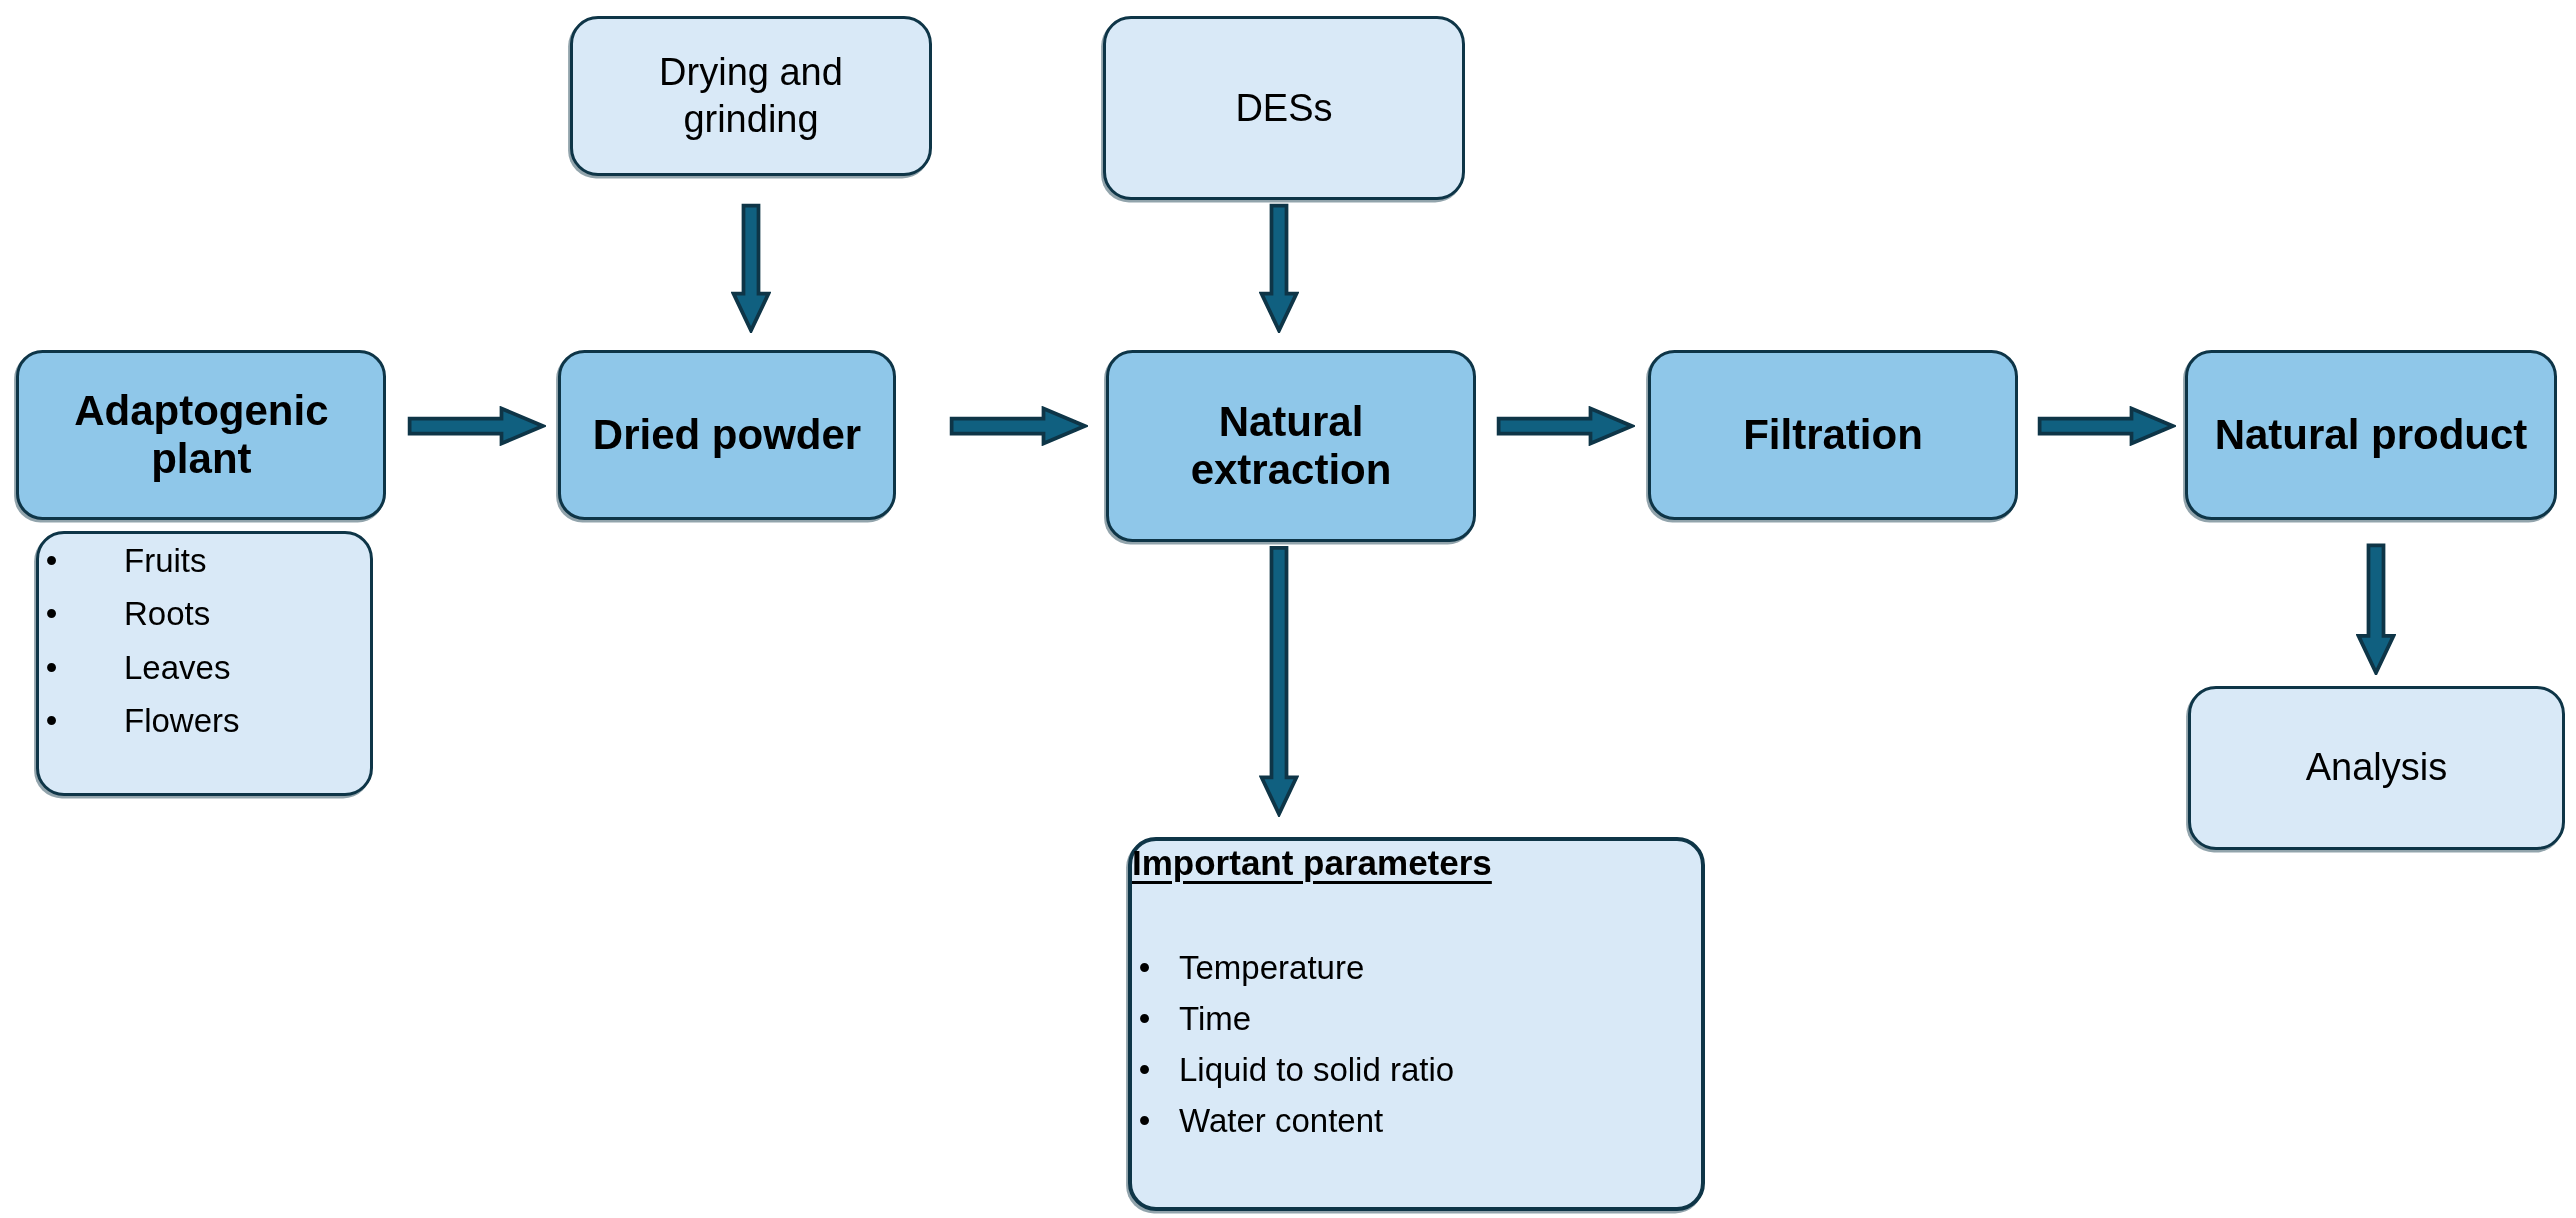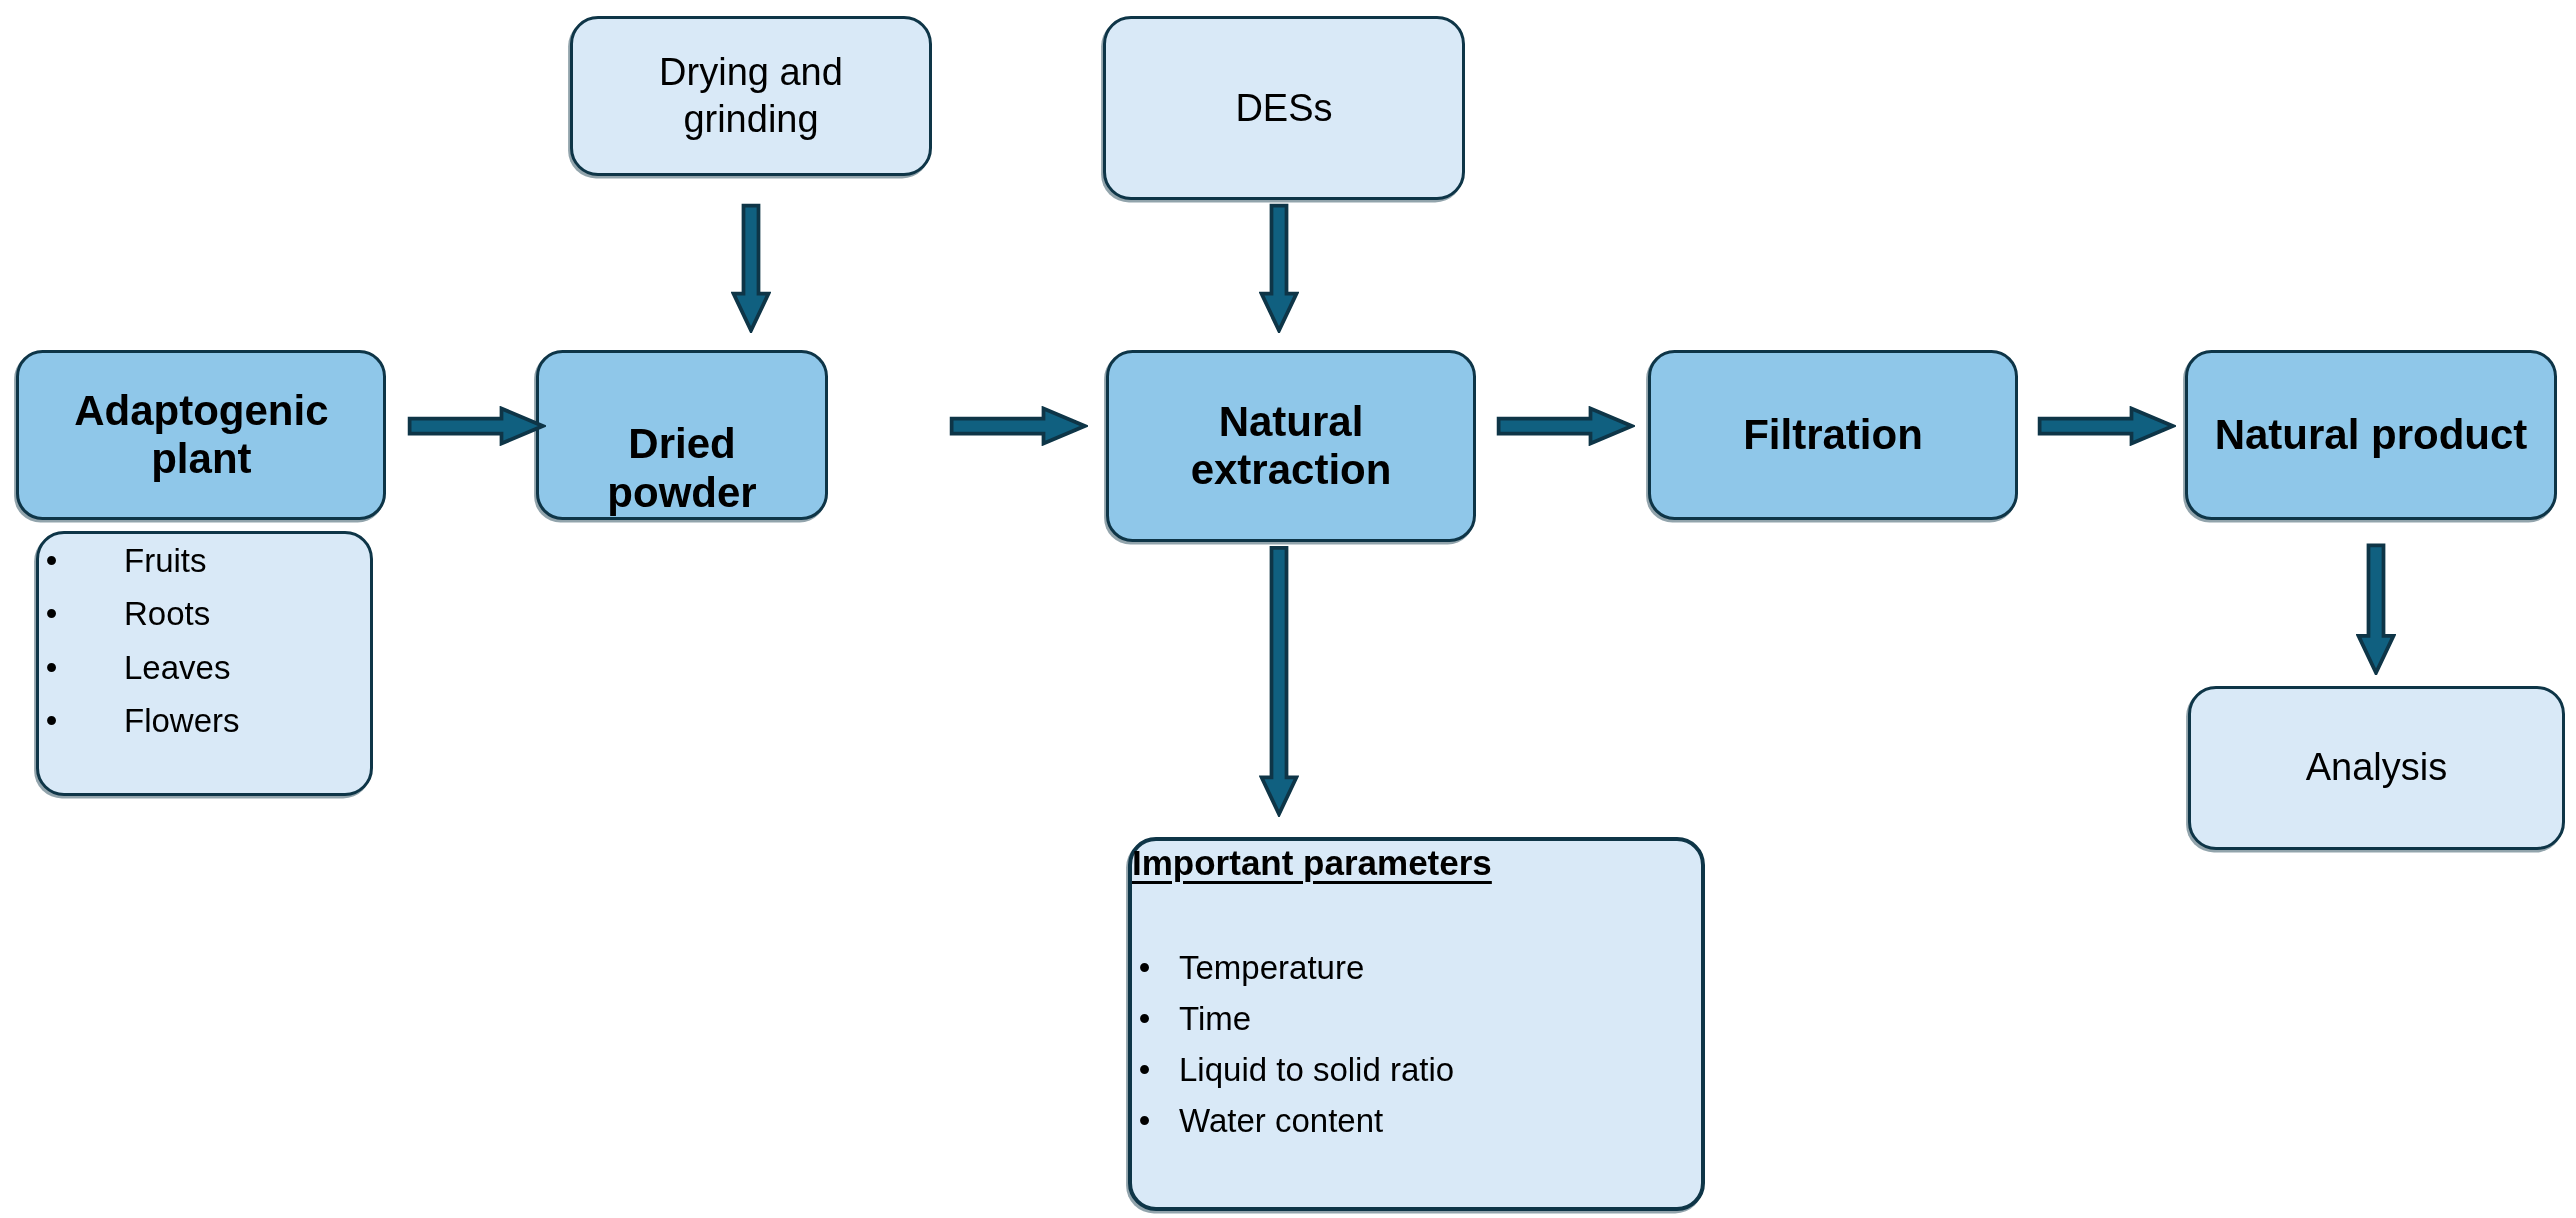--- a/index.html
+++ b/index.html
@@ -110,21 +110,21 @@
   </div>
 
   <div class="node note" style="left:1103px; top:16.4px; width:362px; height:184px;">
     <span>DESs</span>
   </div>
 
   <div class="node main" style="left:16.4px; top:350px; width:370px; height:170px;">
     <span>Adaptogenic plant</span>
   </div>
 
-  <div class="node main" style="left:536px; top:350px; width:292px; height:170px;align-items:flex-end;">
+  <div class="node main" style="left:558px; top:350px; width:338px; height:170px;">
     <span>Dried powder</span>
   </div>
 
   <div class="node main" style="left:1106px; top:350px; width:370px; height:192px;">
     <span>Natural extraction</span>
   </div>
 
   <div class="node main" style="left:2185px; top:350px; width:372px; height:170px;">
     <span>Natural product</span>
   </div>

